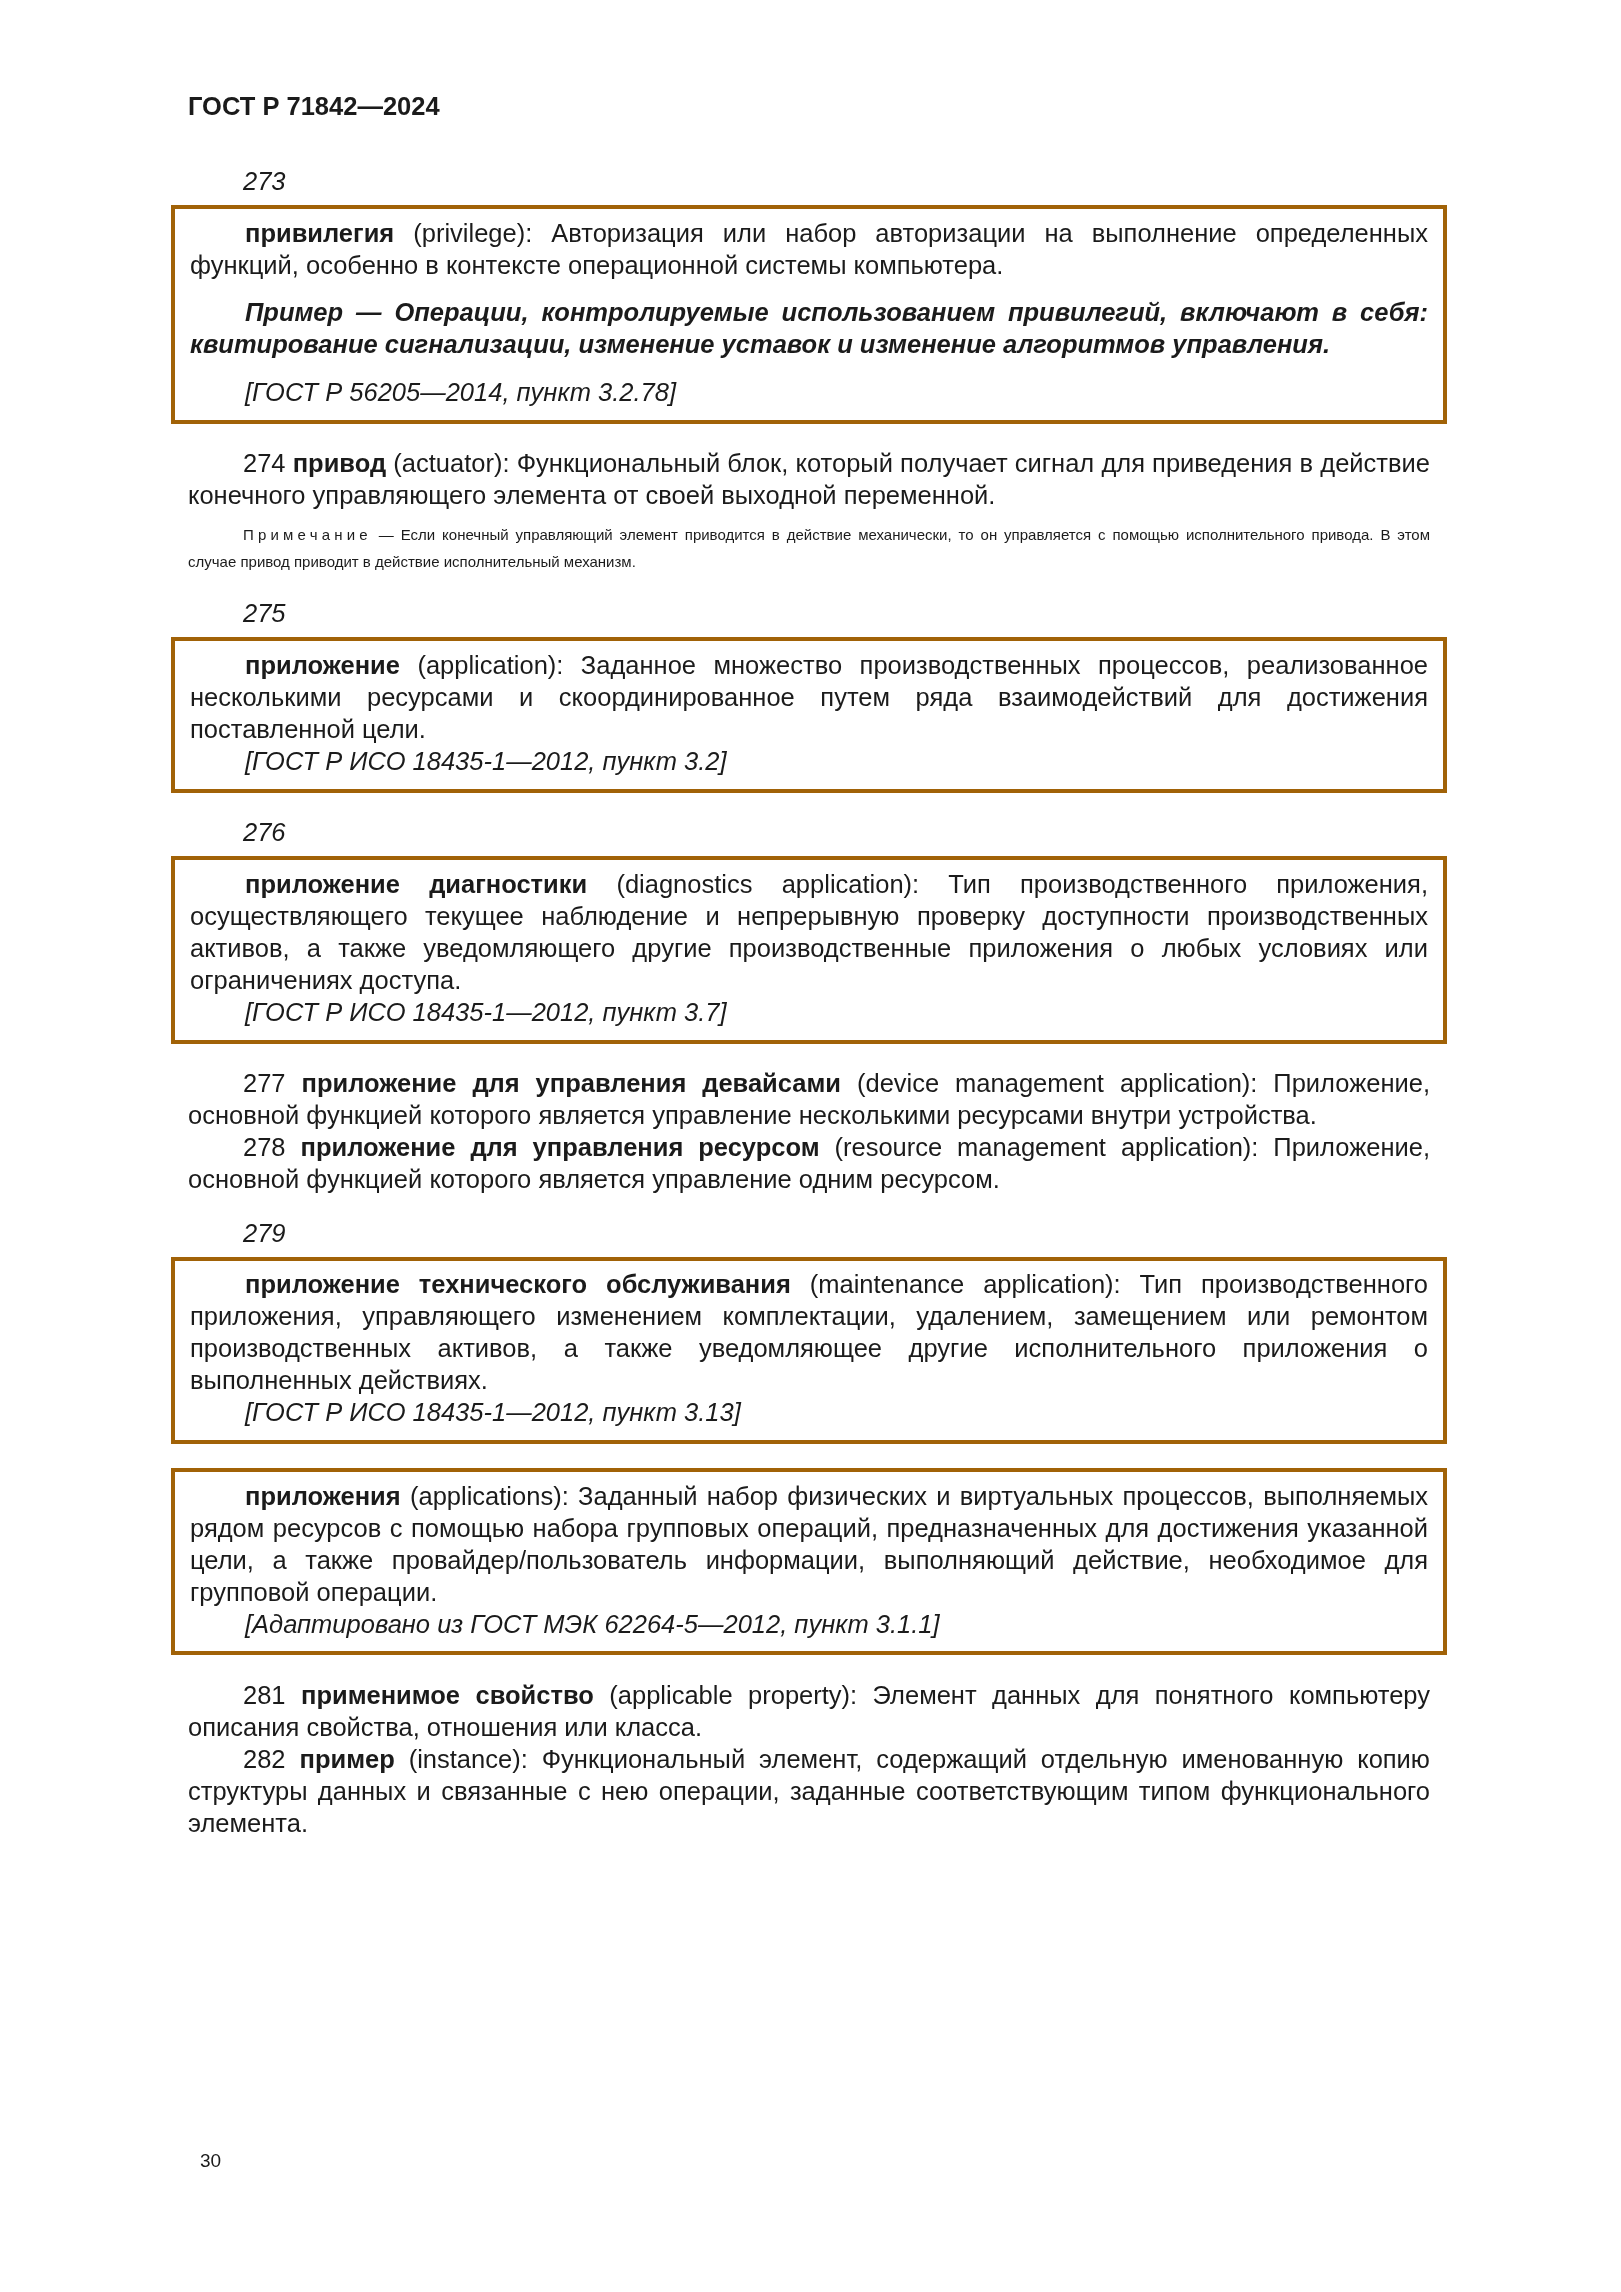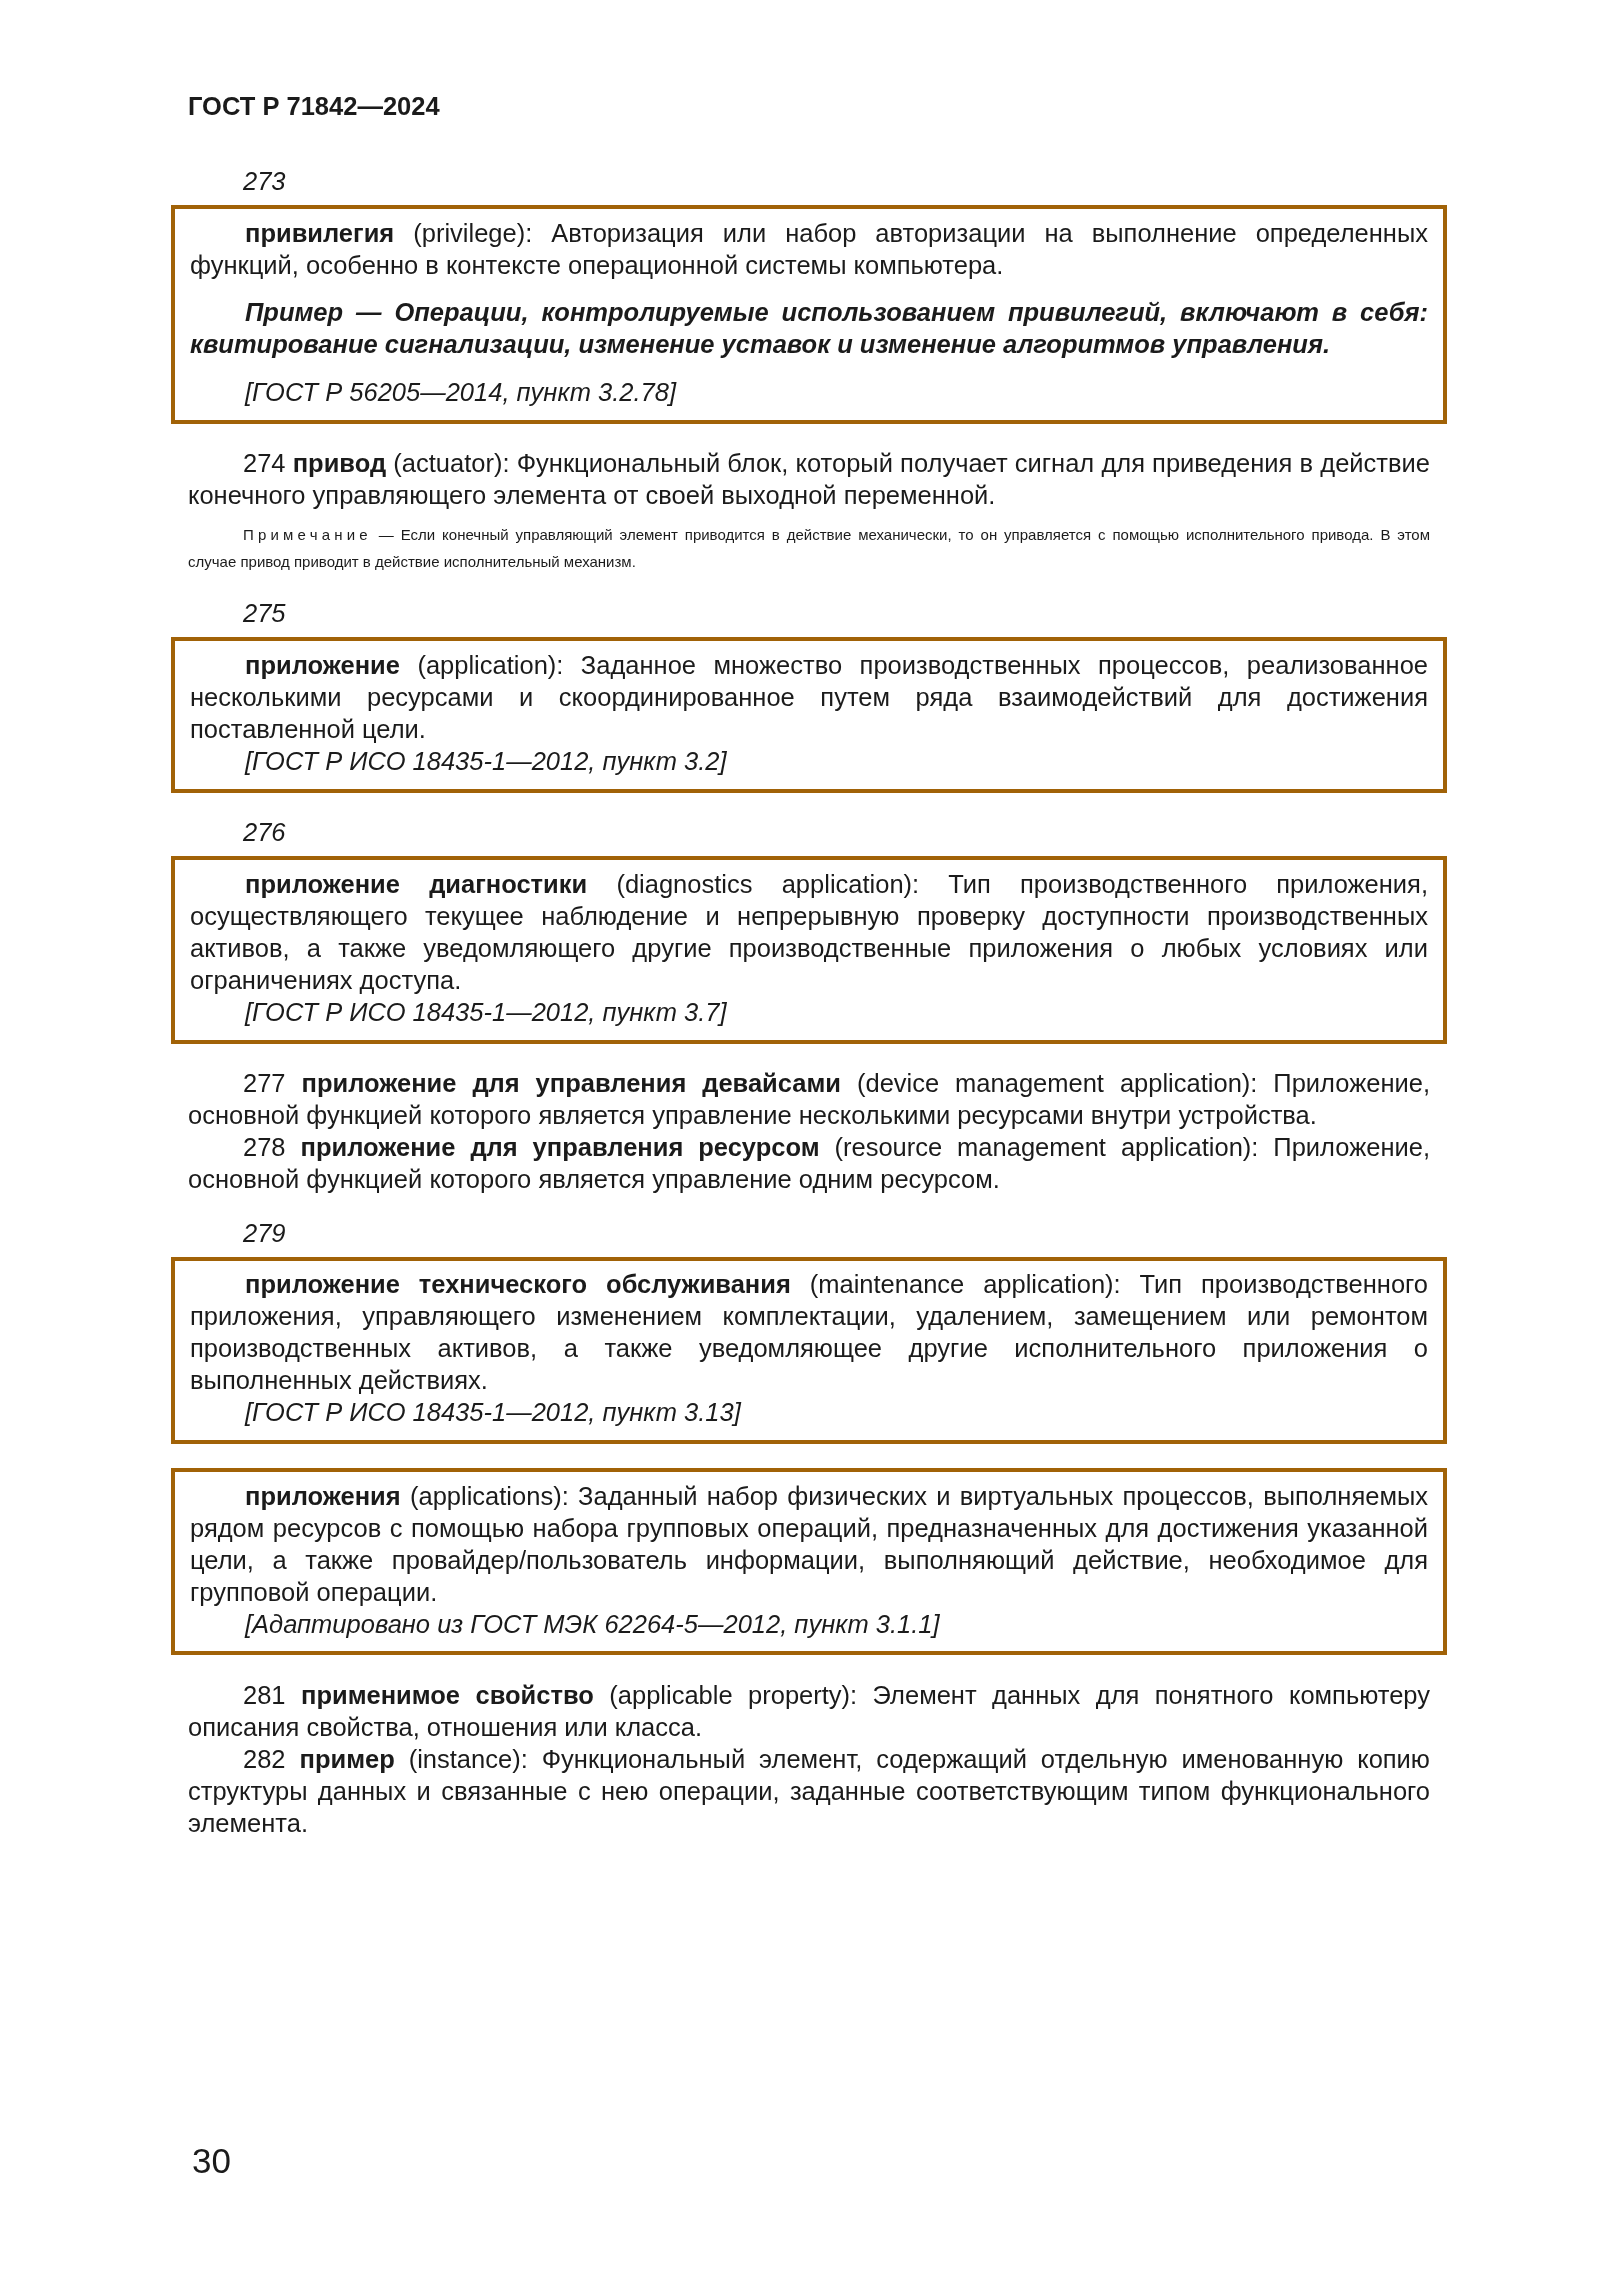--- a/index.html
+++ b/index.html
@@ -48,23 +48,23 @@
     line-height: 27.4px;
     text-indent: 55px;
     margin: 9.8px 0 7.8px 0 !important;
   }
   .b  { font-weight: bold; }
   .i  { font-style: italic; }
   .bi { font-weight: bold; font-style: italic; margin-top: 48px; }
   .sp { letter-spacing: 0.28em; }
   .page-number {
     position: absolute;
-    left: 192px;
+    left: 200px;
     bottom: 116px;
-    font-size: 35px;
+    font-size: 19px;
   }
 </style>
 </head>
 <body>
 
 <div class="page">
   <div class="doc-header">ГОСТ Р 71842—2024</div>
 
   <div class="content">
       <p class="clause-num">273</p>

